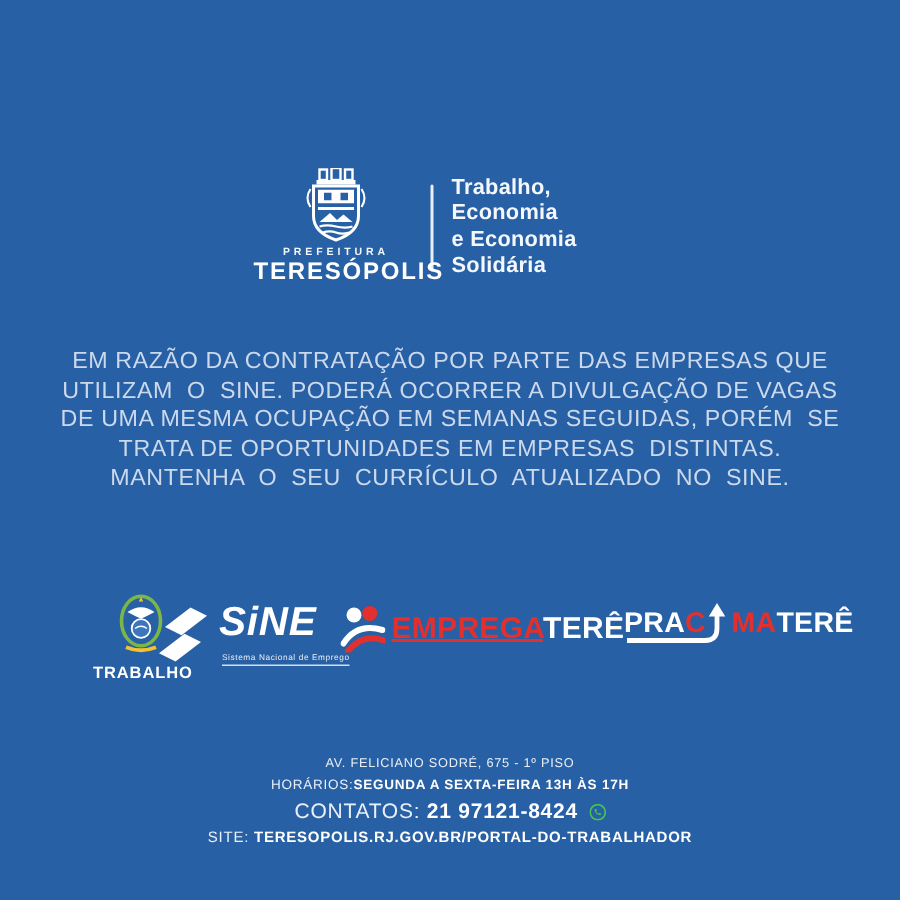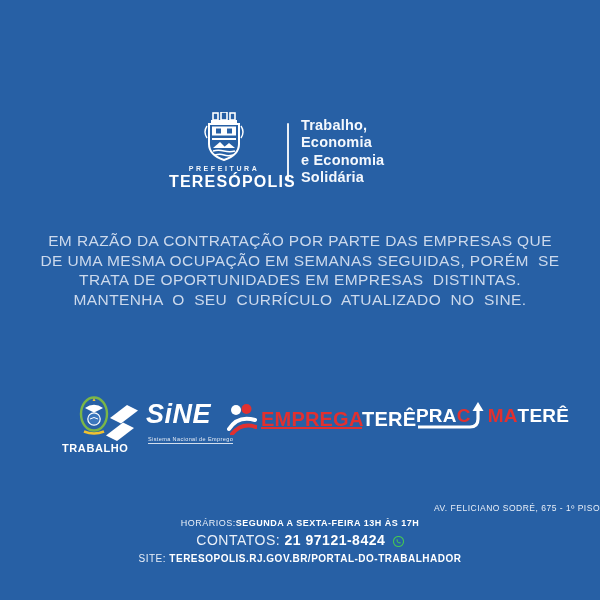--- a/index.html
+++ b/index.html
@@ -99,21 +99,21 @@
 
   
   .footer {
     position: absolute;
     top: 503px; left: 0; right: 0;
     text-align: center;
     color: #e9eff8;
     letter-spacing: 0.5px;
   }
   .footer .f-line { margin-bottom: 4.5px; }
-  .f-address { font-size: 8.5px; text-align: right; }
+  .f-address { font-size: 8.5px; }
   .f-hours { font-size: 9px; }
   .f-contacts { font-size: 14px; }
   .f-site { font-size: 10px; }
   .footer b { color: #ffffff; }
   .wa-badge {
     display: inline-block; vertical-align: -2px;
     width: 11px; height: 11px; margin-left: 3px;
   }
 </style>
 </head>
@@ -152,20 +152,21 @@
     <div class="header-divider"></div>
     <div class="dept">
       <div>Trabalho, Economia</div>
       <div>e Economia</div>
       <div>Solidária</div>
     </div>
   </div>
 
   <div class="message">
     <div class="line">EM RAZÃO DA CONTRATAÇÃO POR PARTE DAS EMPRESAS QUE</div>
+    <div class="line">UTILIZAM  O  SINE. PODERÁ OCORRER A DIVULGAÇÃO DE VAGAS</div>
     <div class="line">DE UMA MESMA OCUPAÇÃO EM SEMANAS SEGUIDAS, PORÉM  SE</div>
     <div class="line">TRATA DE OPORTUNIDADES EM EMPRESAS  DISTINTAS.</div>
     <div class="line">MANTENHA  O  SEU  CURRÍCULO  ATUALIZADO  NO  SINE.</div>
   </div>
 
   <div class="logos">
 
     <div class="logo-trabalho">
       <svg width="38" height="42" viewBox="0 0 38 42">
         <ellipse cx="19" cy="19" rx="13" ry="16.5" fill="none" stroke="#7ab648" stroke-width="2.4"></ellipse>

